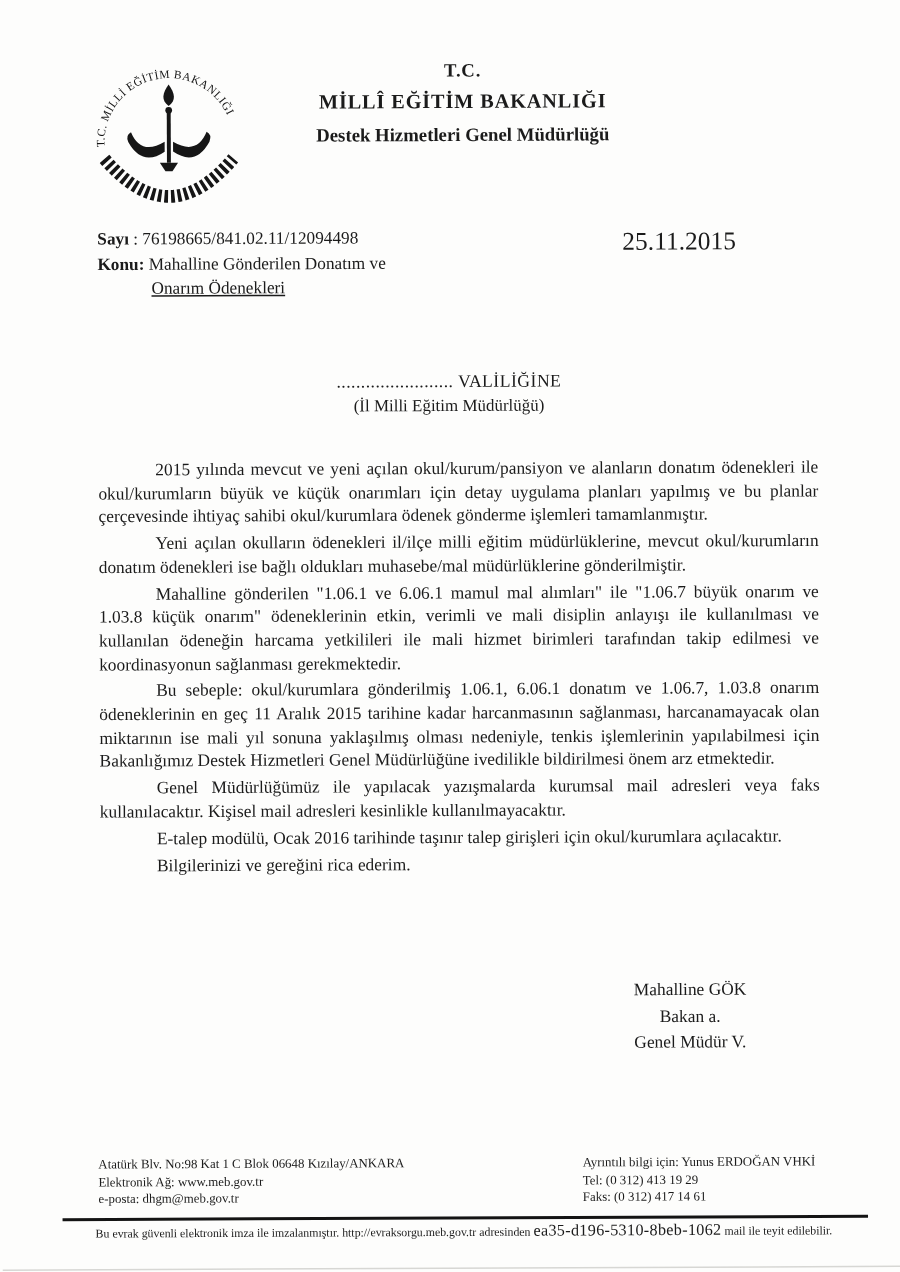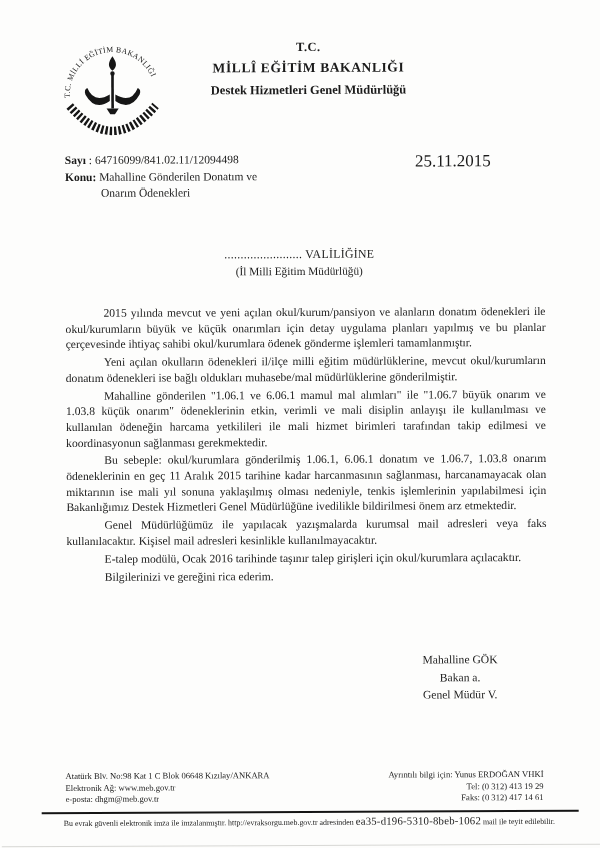--- a/index.html
+++ b/index.html
@@ -17,21 +17,21 @@
   
   .logo{position:absolute;left:58px;top:34px;width:112px;height:112px;}
   .header-text{position:absolute;left:60px;top:38px;width:500px;text-align:center;line-height:1.45;}
   .hdr-tc{font-weight:bold;font-size:12.5px;letter-spacing:.5px;}
   .hdr-ministry{font-weight:bold;font-size:13.5px;letter-spacing:.6px;margin-top:2px;}
   .hdr-dept{font-weight:bold;font-size:12.5px;margin-top:3px;}
 
   
   .meta{position:absolute;left:66px;top:151px;font-size:11.5px;line-height:16.5px;}
   .meta b{font-weight:bold;}
-  .meta .cont{padding-left:36px;}
+  .meta .cont{padding-left:36px;text-decoration:underline;}
   .doc-date{position:absolute;left:416px;top:152px;font-size:17px;}
 
   
   .addressee{position:absolute;left:60px;top:246px;width:480px;text-align:center;line-height:17px;}
   .addr-1{font-size:11.8px;letter-spacing:.3px;}
   .addr-2{font-size:11.3px;}
 
   
   .body{position:absolute;left:66px;top:305px;width:480px;font-size:11.6px;line-height:15.7px;text-align:justify;}
   .body p{margin:0 0 2px 0;text-indent:38px;}
@@ -39,21 +39,21 @@
 
   
   .signature{position:absolute;left:378px;top:652px;width:162px;text-align:center;font-size:11.6px;line-height:17.5px;}
 
   
   .distribution{position:absolute;left:64px;top:727px;font-size:11.6px;line-height:17px;}
   .distribution .lbl{font-weight:bold;letter-spacing:.3px;}
 
   
   .footer{position:absolute;left:64px;top:770px;width:478px;display:flex;justify-content:space-between;font-size:8.6px;line-height:11.6px;}
-  .footer .fcol-right{text-align:right;}
+  .footer .fcol-right{text-align:left;}
   .footer-rule{position:absolute;left:40px;top:811px;width:537px;height:2.4px;background:#141414;}
   .security{position:absolute;left:62px;top:816px;width:510px;font-size:7.9px;line-height:10px;white-space:nowrap;}
   .security .code{font-size:10.8px;letter-spacing:.2px;}
   .page-bottom-edge{position:absolute;left:0px;top:845px;width:600px;height:1px;background:#d7d7d4;}
 </style>
 </head>
 <body>
 
 <div class="page">
   <div class="tilt">
@@ -78,21 +78,21 @@
 
     <div class="header-text">
       <div class="hdr-tc">T.C.</div>
       <div class="hdr-ministry">MİLLÎ EĞİTİM BAKANLIĞI</div>
       <div class="hdr-dept">Destek Hizmetleri Genel Müdürlüğü</div>
     </div>
 
     <div class="meta">
       <div>
         <b>Sayı</b>
-        <span>: 64716099/841.02.11/12094498</span>
+        <span>: 76198665/841.02.11/12094498</span>
       </div>
       <div>
         <b>Konu:</b>
         <span>Mahalline Gönderilen Donatım ve</span>
       </div>
       <div class="cont">Onarım Ödenekleri</div>
     </div>
     <div class="doc-date">25.11.2015</div>
 
     <div class="addressee">

